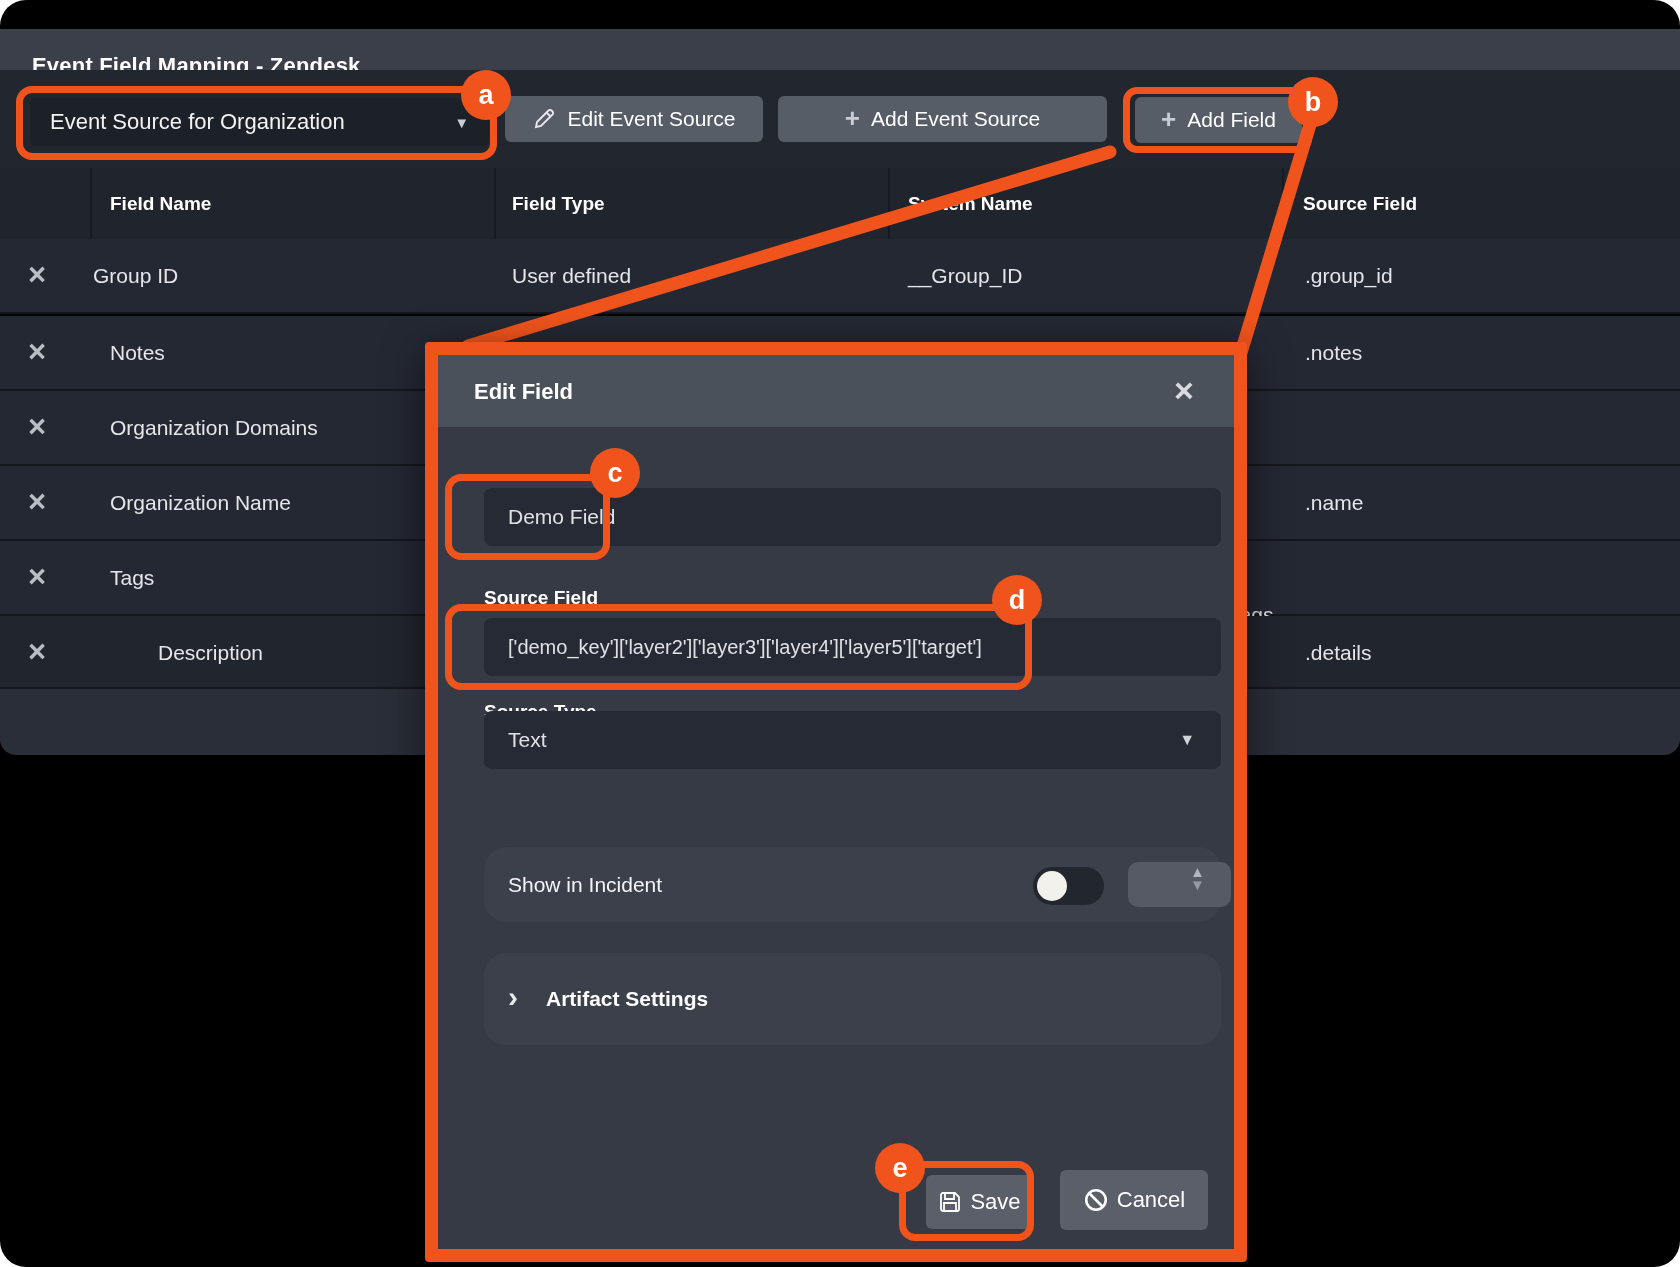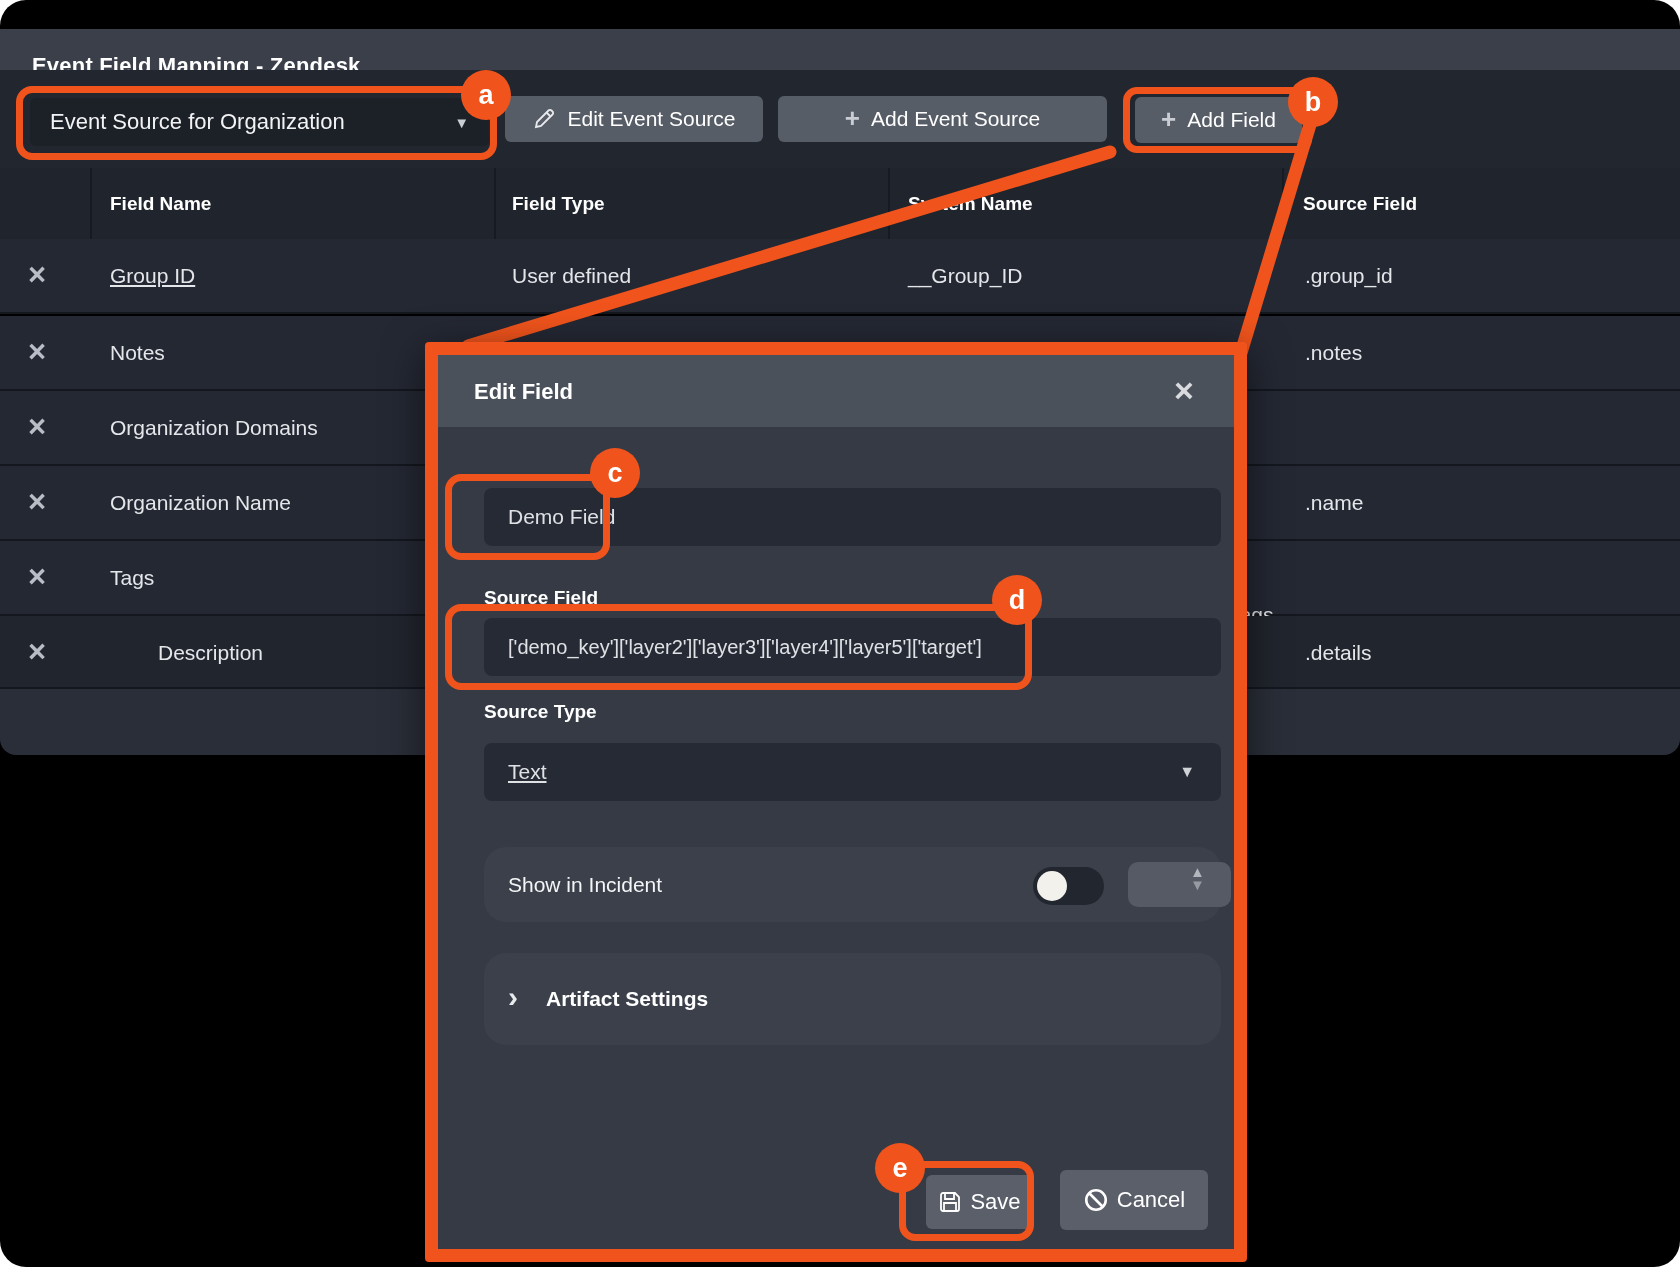--- a/index.html
+++ b/index.html
@@ -95,21 +95,21 @@
     <div class="vsep" style="left:888px;"></div>
     <div class="vsep" style="left:1282px;"></div>
     <div class="th" style="left:110px;">Field Name</div>
     <div class="th" style="left:512px;">Field Type</div>
     <div class="th" style="left:908px;">System Name</div>
     <div class="th" style="left:1303px;">Source Field</div>
   </div>
 
   <div class="row" style="top:239px;">
     <div class="xdel">×</div>
-    <div class="cell" style="left:110px;text-decoration:underline;">Group ID</div>
+    <div class="cell" style="left:93px;">Group ID</div>
     <div class="cell" style="left:512px;">User defined</div>
     <div class="cell" style="left:908px;">__Group_ID</div>
     <div class="cell" style="left:1305px;">.group_id</div>
   </div>
   <div class="row" style="top:316px;">
     <div class="xdel">×</div>
     <div class="cell" style="left:110px;">Notes</div>
     <div class="cell" style="left:1305px;">.notes</div>
   </div>
   <div class="row" style="top:391px;">
@@ -143,21 +143,21 @@
       <div class="mtitle">Edit Field</div>
       <div id="modal-close">×</div>
     </div>
 
     <div class="minput" style="top:133px;">Demo Field</div>
 
     <div class="mlabel" style="top:232px;">Source Field</div>
     <div class="minput" style="top:263px;font-size:20px;">['demo_key']['layer2']['layer3']['layer4']['layer5']['target']</div>
 
     <div class="mlabel" style="top:346px;">Source Type</div>
-    <div class="minput" id="m-source-type" style="top:388px;text-decoration:underline;">
+    <div class="minput" id="m-source-type" style="top:356px;">
       <span>Text</span>
       <span class="caret">▼</span>
     </div>
 
     <div class="mcard" style="top:492px;height:75px;">
       <div id="m-show-label">Show in Incident</div>
       <div id="m-toggle">
         <div class="knob"></div>
       </div>
       <div id="m-stepper">

